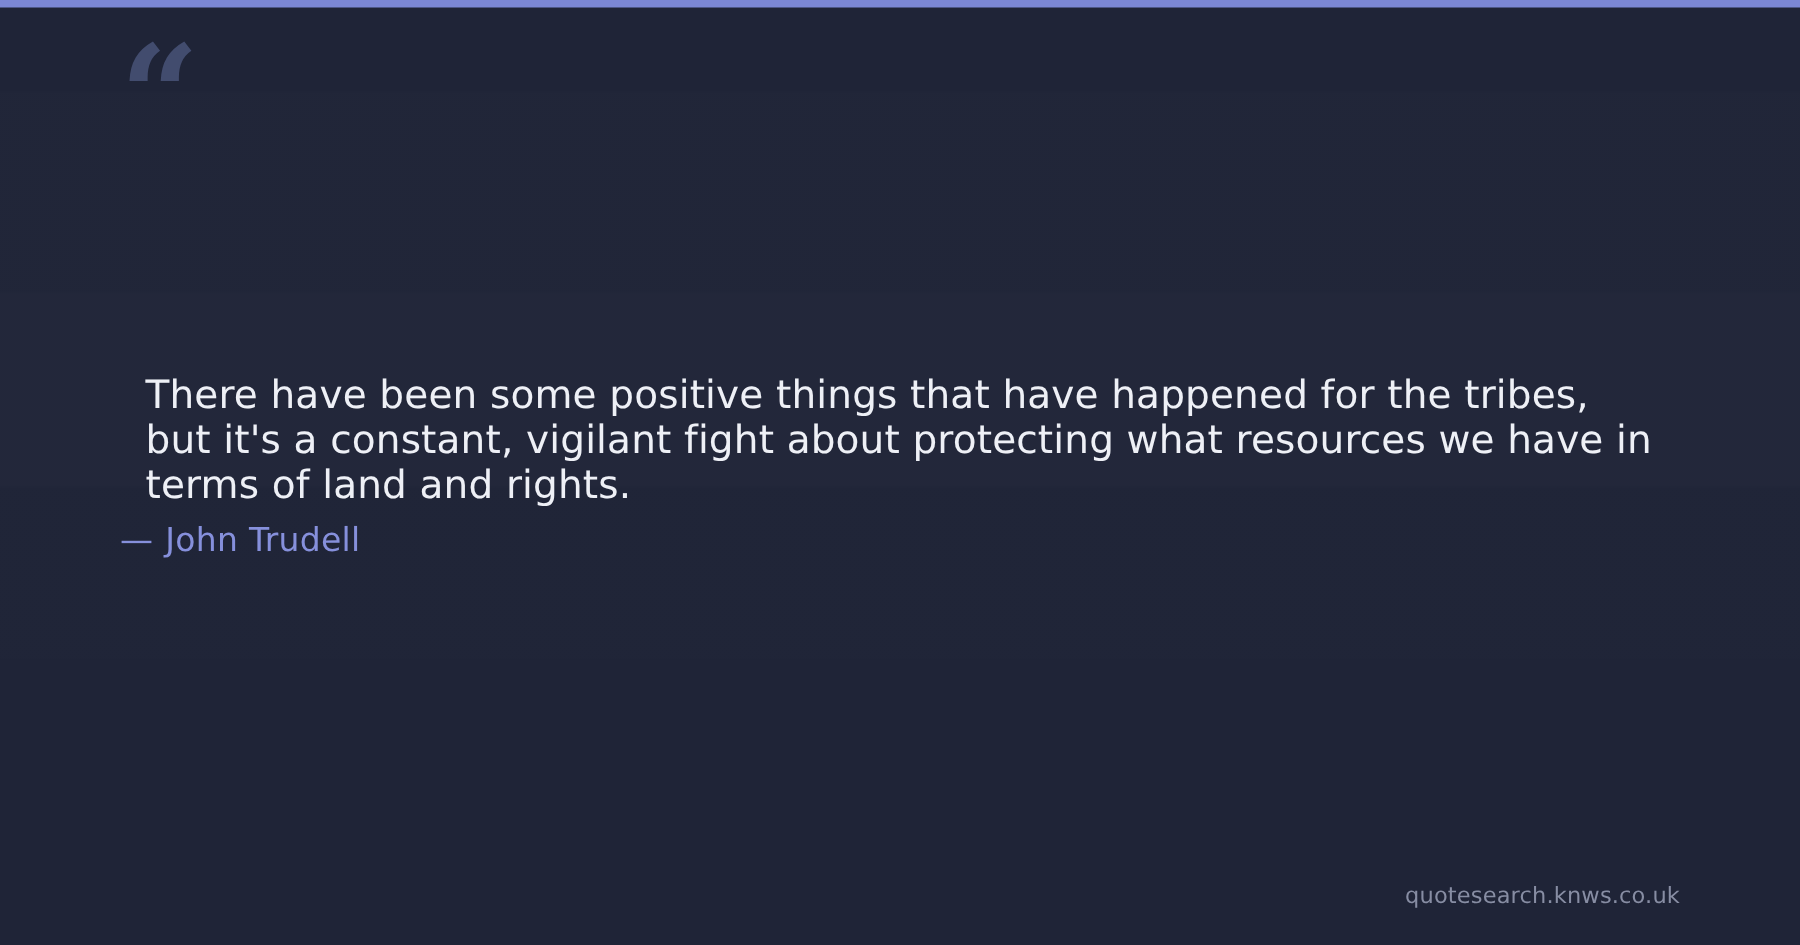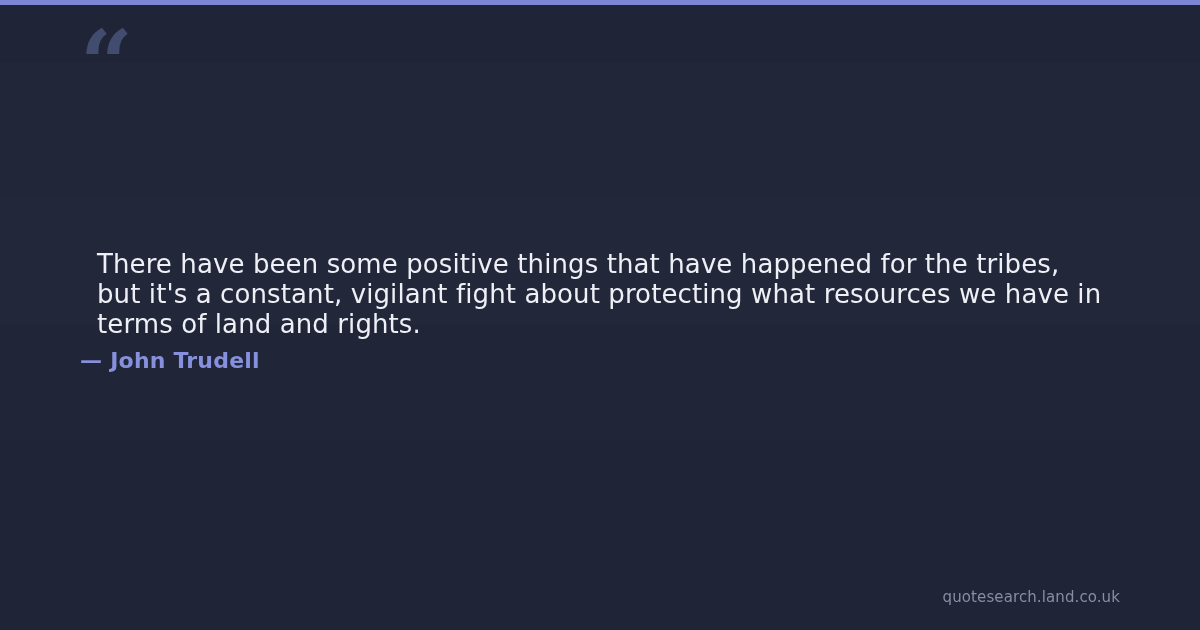--- a/index.html
+++ b/index.html
@@ -86,21 +86,21 @@
     color: #eef0f6;
     letter-spacing: 0.1px;
   }
 
   .attribution {
     position: absolute;
     left: 80px;
     top: 347px;
     font-family: "DejaVu Sans", "Liberation Sans", sans-serif;
     font-size: 22px;
-    font-weight: 700;
+    font-weight: 400;
     line-height: 28px;
     color: #8690dc;
     letter-spacing: 0.2px;
     z-index: 2;
   }
 
   .attribution .dash {
     margin-right: 8px;
   }
 
@@ -127,15 +127,15 @@
   <div class="quote-mark">“</div>
 
   <div class="quote-body">
     <p class="quote-text">There have been some positive things that have happened for the tribes, but it's a constant, vigilant fight about protecting what resources we have in terms of land and rights.</p>
   </div>
 
   <div class="attribution">
     <span class="dash">—</span><span class="author-name">John Trudell</span>
   </div>
 
-  <div class="site-footer">quotesearch.land.co.uk</div>
+  <div class="site-footer">quotesearch.knws.co.uk</div>
 
 </div>
 
 </body></html>

